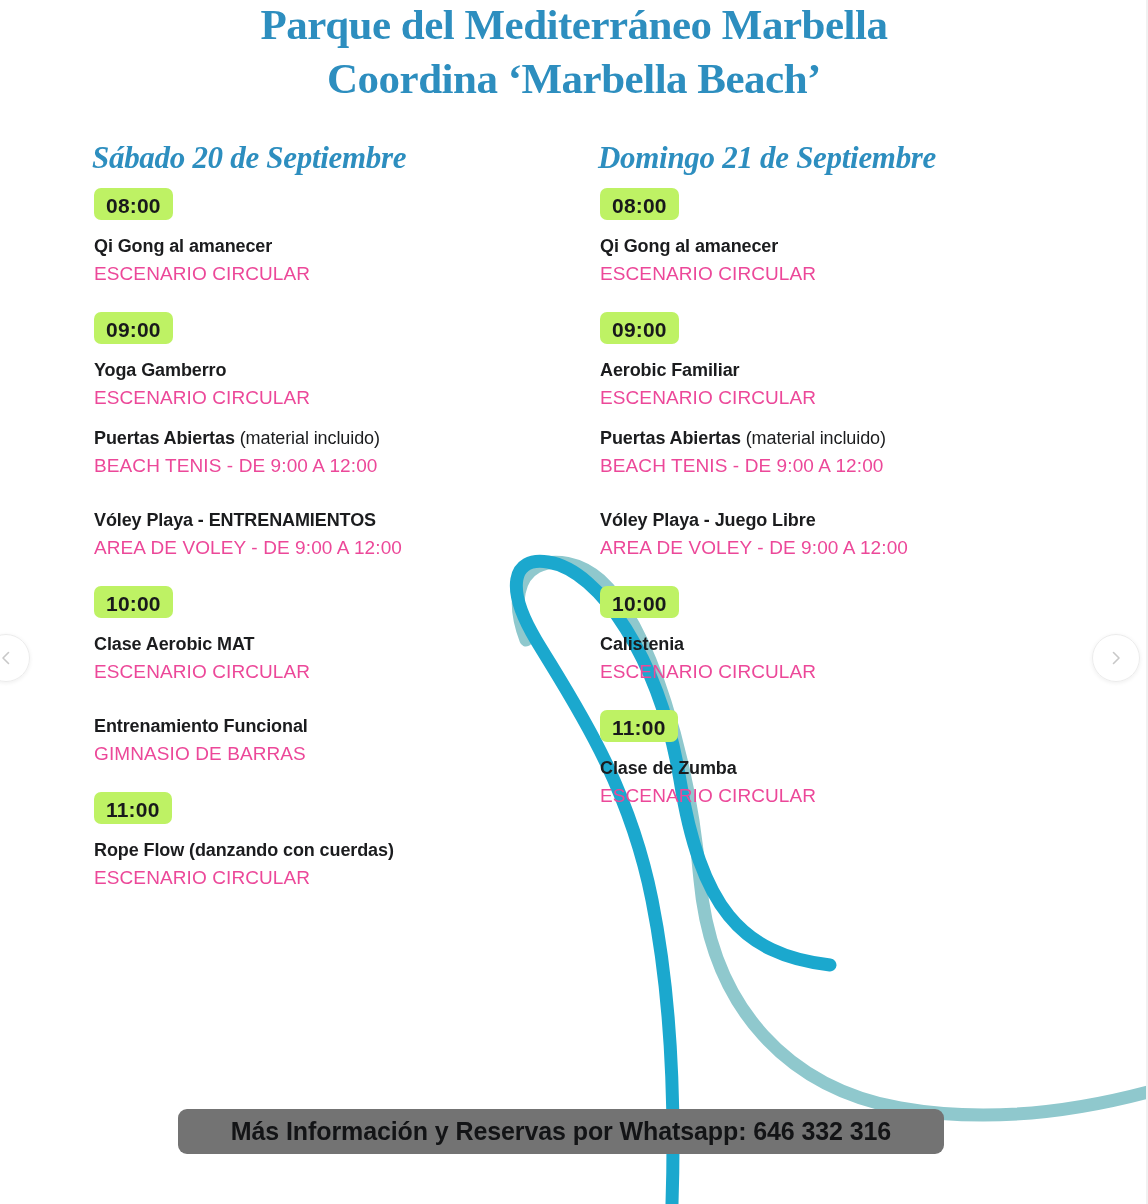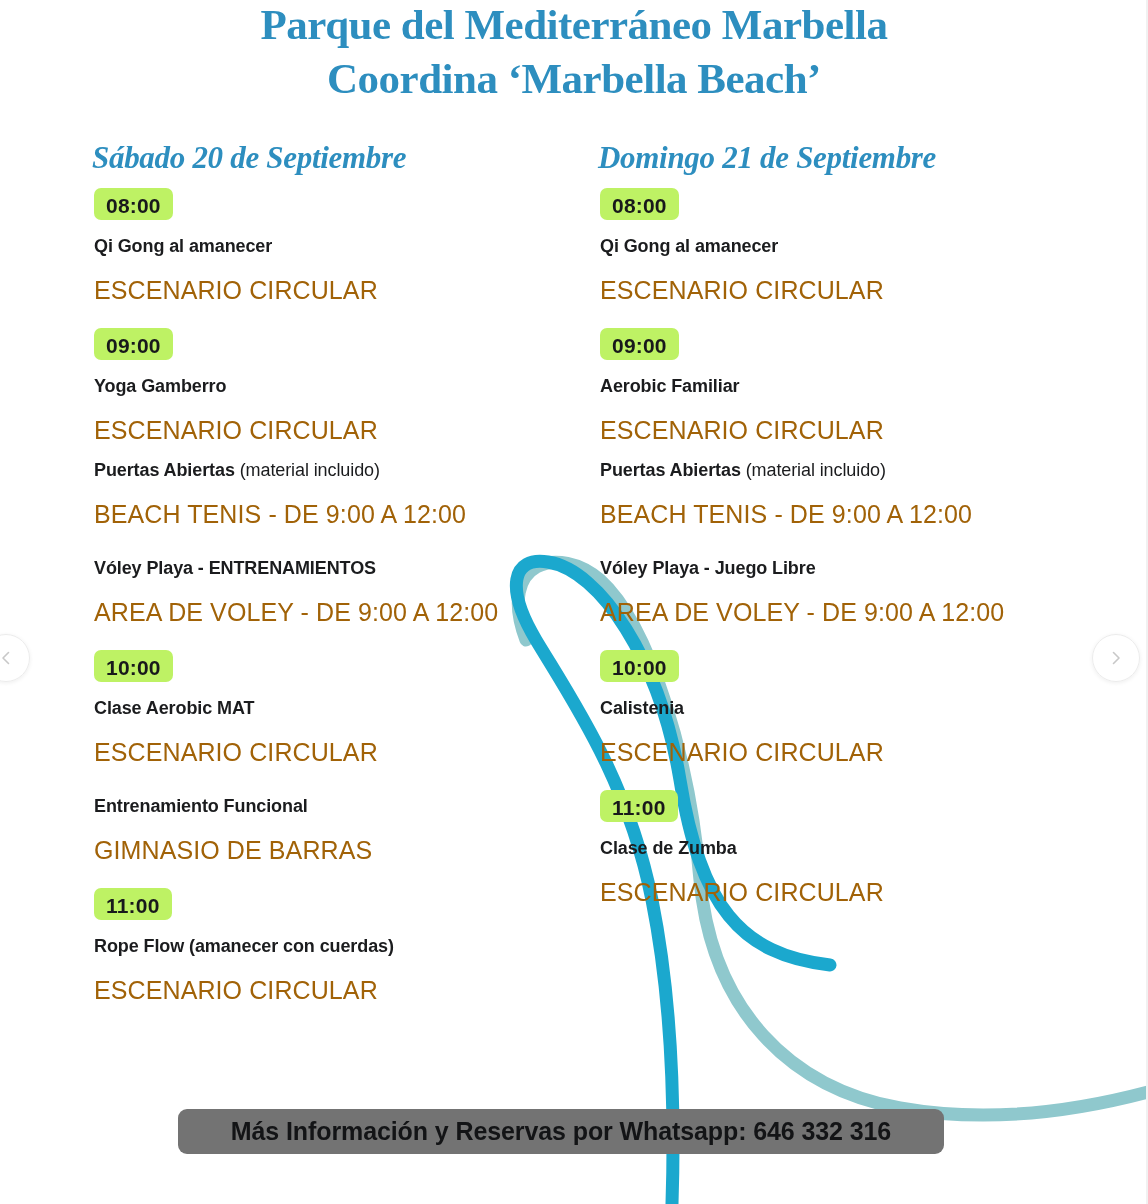--- a/index.html
+++ b/index.html
@@ -102,27 +102,26 @@
     font-weight: bold;
     color: #1b1c1e;
     letter-spacing: -0.1px;
     white-space: nowrap;
   }
   .act-title .reg {
     font-weight: normal;
     text-align: right;
   }
   .act-venue {
-    font-size: 25px;
+    font-size: 19px;
     line-height: 28px;
     font-weight: normal;
-    color: #a16207;
+    color: #ec4899;
     letter-spacing: 0.1px;
     white-space: nowrap;
-    margin-top: 16px;
   }
 
   
   .footer-banner {
     position: absolute;
     left: 178px;
     top: 1109px;
     width: 766px;
     height: 45px;
     background: #737373;
@@ -218,21 +217,21 @@
               <div class="act-title">Clase Aerobic MAT</div>
               <div class="act-venue">ESCENARIO CIRCULAR</div>
             </div>
             <div class="activity gap">
               <div class="act-title">Entrenamiento Funcional</div>
               <div class="act-venue">GIMNASIO DE BARRAS</div>
             </div>
           </div></div>
         <div class="slot" style="margin-top: 24px;"><div class="time-chip">11:00</div><div class="items">
             <div class="activity">
-              <div class="act-title">Rope Flow (amanecer con cuerdas)</div>
+              <div class="act-title">Rope Flow (danzando con cuerdas)</div>
               <div class="act-venue">ESCENARIO CIRCULAR</div>
             </div>
           </div></div>
       </div>
   </div>
   <div class="day-col right">
     <div class="day-heading">Domingo 21 de Septiembre</div>
     <div class="slots">
         <div class="slot"><div class="time-chip">08:00</div><div class="items">
             <div class="activity">

